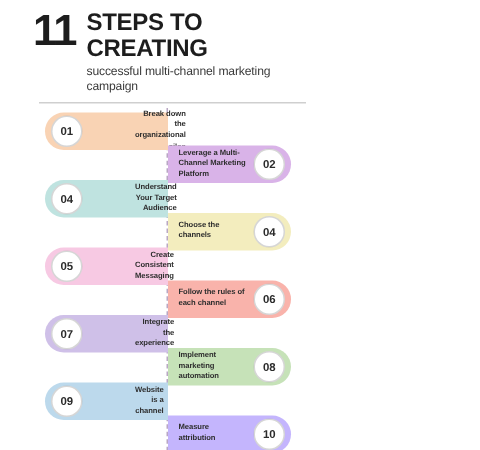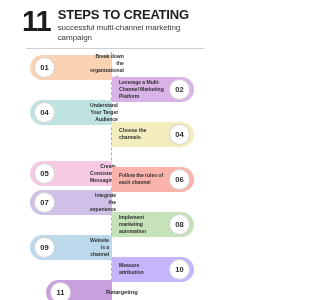--- a/index.html
+++ b/index.html
@@ -30,21 +30,21 @@
     color: #1d1d1d;
     letter-spacing: -1px;
     flex: 0 0 auto;
     padding-top: 1px;
   }
   .header-text {
     flex: 1 1 auto;
     padding-top: 1px;
   }
   .header-title {
-    font-size: 13px;
+    font-size: 16px;
     font-weight: bold;
     letter-spacing: -0.2px;
     color: #1d1d1d;
     line-height: 1.05;
     text-transform: uppercase;
   }
   .header-subtitle {
     font-size: 8.1px;
     color: #3a3a3a;
     line-height: 1.32;
@@ -160,21 +160,21 @@
         <div class="step-badge">02</div>
       </div>
       <div class="step left" style="top: 48px; background: rgb(191, 227, 224);">
         <div class="step-badge">04</div>
         <div class="step-label">Understand Your Target Audience</div>
       </div>
       <div class="step right" style="top: 70px; background: rgb(243, 237, 190);">
         <div class="step-label">Choose the channels</div>
         <div class="step-badge">04</div>
       </div>
-      <div class="step left" style="top: 109px; background: rgb(247, 201, 227);">
+      <div class="step left" style="top: 93px; background: rgb(247, 201, 227);">
         <div class="step-badge">05</div>
         <div class="step-label">Create Consistent Messaging</div>
       </div>
       <div class="step right" style="top: 115px; background: rgb(249, 179, 171);">
         <div class="step-label">Follow the rules of each channel</div>
         <div class="step-badge">06</div>
       </div>
       <div class="step left" style="top: 138px; background: rgb(207, 192, 232);">
         <div class="step-badge">07</div>
         <div class="step-label">Integrate the experience</div>

